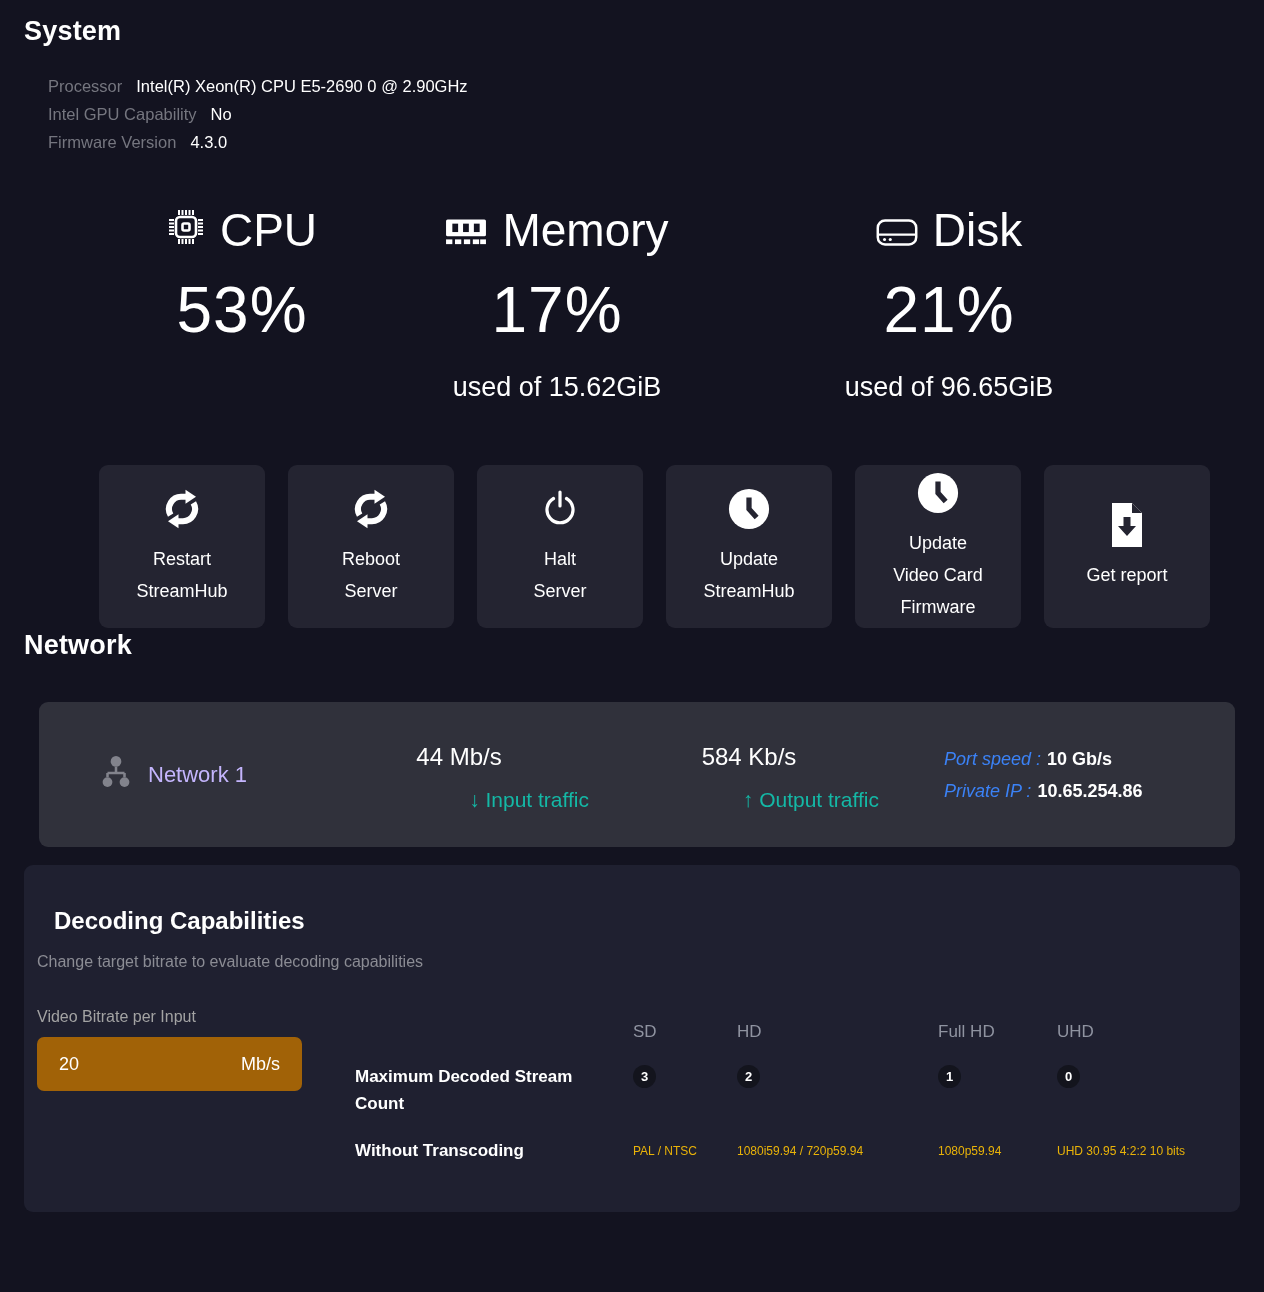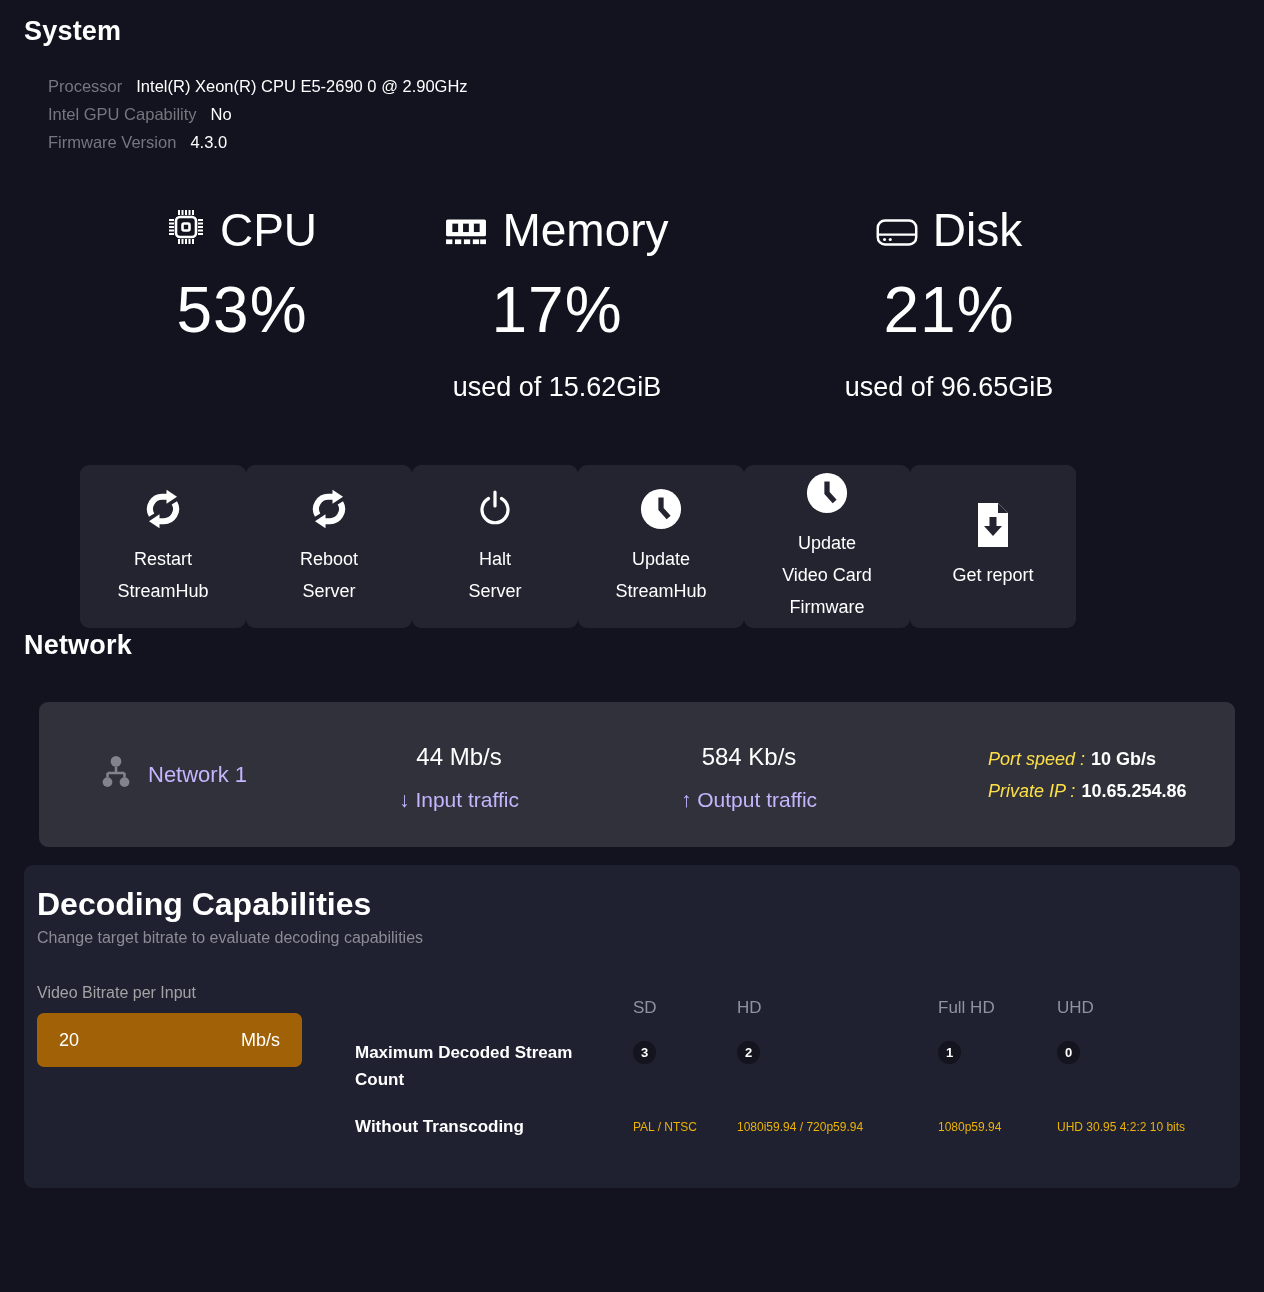--- a/index.html
+++ b/index.html
@@ -27,49 +27,49 @@
   .gauges { display:flex; margin-top:54px; }
   .gauge { text-align:center; }
   .gauge-cpu { margin-left:38px; width:360px; }
   .gauge-memory { width:270px; }
   .gauge-disk { margin-left:67px; width:380px; }
   .gauge-head { display:flex; align-items:center; justify-content:center; gap:15px; font-size:46px; font-weight:400; height:40px; }
   .gauge-pct { font-size:64px; margin-top:24px; line-height:73px; letter-spacing:1px; font-weight:400; }
   .gauge-detail { font-size:27px; margin-top:24px; min-height:32px; line-height:32px; }
 
   
-  .actions { display:flex; margin-top:62px; margin-left:56px; }
+  .actions { display:flex; gap:23px; margin-top:62px; margin-left:75px; }
   .action {
     width:166px; height:163px; background:#242431; border:none; border-radius:9px;
     color:#fff; display:flex; flex-direction:column; align-items:center; justify-content:center;
     font-family:inherit; cursor:pointer;
   }
   .aicon { height:46px; display:flex; align-items:center; justify-content:center; }
   .alabel { margin-top:11px; font-size:18px; line-height:32px; text-align:center; white-space:pre-line; }
 
   .network-title { margin-top:54px; }
 
   
   .netcard {
     margin:40px 5px 0 15px; height:145px; background:#30313b; border-radius:9px;
     display:flex; align-items:center;
   }
   .net-id { display:flex; align-items:center; gap:15px; margin-left:60px; width:190px; color:#c4b5fd; font-size:22px; }
   .net-traffic { text-align:center; }
   .net-traffic.t1 { width:260px; margin-left:40px; }
   .net-traffic.t2 { width:260px; margin-left:30px; }
   .traffic-value { font-size:24px; line-height:40px; }
-  .traffic-label { font-size:21px; color:#c4b5fd; margin-top:11px; }
+  .traffic-label { font-size:21px; color:#14b8a6; margin-top:11px;text-align:right; }
   .net-meta { margin-left:65px; font-size:18px; line-height:32px; }
-  .meta-label { font-style:italic; color:#fde047;margin-left:44px; }
+  .meta-label { font-style:italic; color:#3b82f6; }
   .meta-value { font-weight:bold; margin-left:6px; }
 
   
   .deccard { margin-top:18px; background:#1f2030; border-radius:9px; padding:24px 13px 46px 13px; }
-  .dec-title { margin:0; font-size:32px; font-weight:700; line-height:30px; }
+  .dec-title { margin:17px; font-size:24px; font-weight:700; line-height:30px; }
   .dec-sub { margin:10px 0 0; color:#8b8c94; font-size:16px; }
   .dec-body { display:flex; margin-top:36px; }
   .bitrate { width:265px; flex:none; }
   .bitrate-label { color:#a3a3a3; font-size:16px; margin-bottom:10px; line-height:20px; }
   .bitrate-box { background:#a16207; border-radius:7px; height:54px; display:flex; align-items:center; padding:0 22px; }
   .bitrate-input { background:transparent; border:none; outline:none; color:#fff; font-size:18px; width:100%; font-family:inherit; padding:0; }
   .bitrate-unit { font-size:18px; color:#fff;text-align:center; }
 
   .captable {
     margin-left:53px; margin-top:14px; flex:1;

